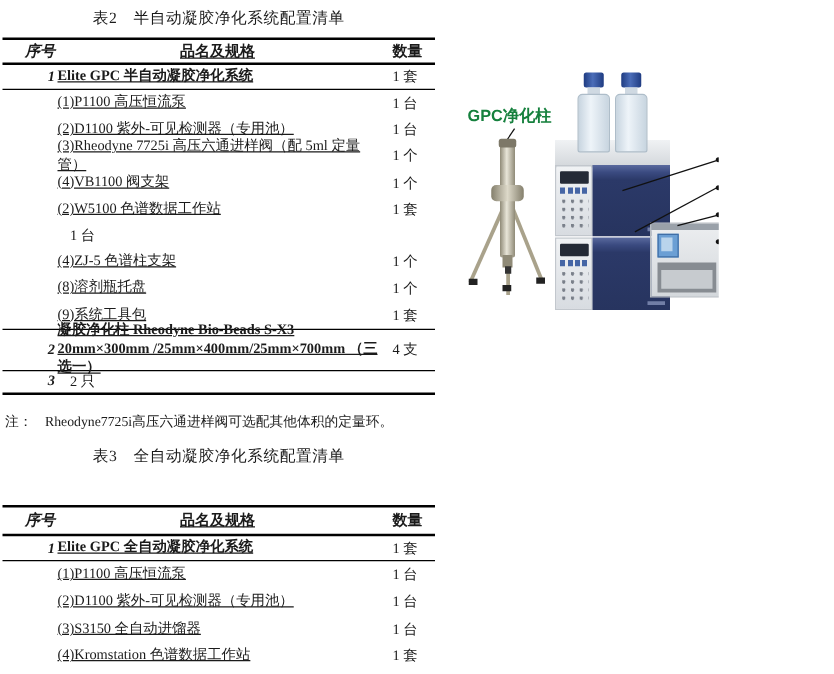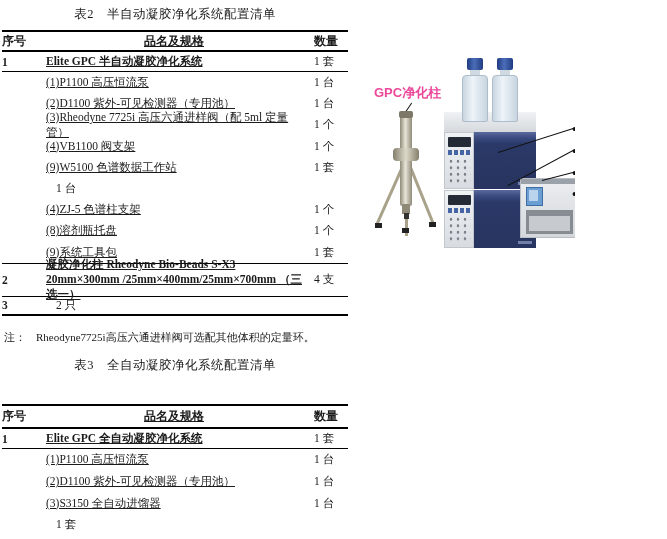--- a/index.html
+++ b/index.html
@@ -5,39 +5,39 @@
   html,body{margin:0;padding:0;background:#fff;}
   #page{position:relative;width:575px;height:539px;background:#ffffff;overflow:hidden;
         font-family:"Liberation Serif","DejaVu Serif",serif;color:#1b1b1b;}
 
   
   .tbl-title{position:absolute;left:2px;width:346px;text-align:center;font-size:12.5px;letter-spacing:.5px;}
   .t2title{top:6px;} .t3title{top:357px;}
   .tbl{position:absolute;left:2px;width:346px;border-top:2px solid #000;font-size:11.5px;}
   .tbl2{top:30px;} .tbl3{top:404px;}
   .trow{display:flex;align-items:center;box-sizing:border-box;}
-  .c-no{width:42px;text-align:left;font-weight:bold;flex:0 0 auto;}
+  .c-no{width:42px;text-align:right;font-weight:bold;flex:0 0 auto;font-style:italic;}
   .c-name{flex:1;padding-left:2px;line-height:15px;text-decoration:underline;}
   .c-name.center{text-align:center;}
   .c-qty{width:46px;flex:0 0 auto;padding-left:12px;box-sizing:border-box;white-space:nowrap;}
   .thead{height:20px;border-bottom:2px solid #000;font-weight:bold;font-size:12px;}
   .tbl3 .thead{height:23px;}
   .r-main{height:20px;border-bottom:1.5px solid #000;}
   .r-sub{height:21.2px;}
   .tbl3 .r-sub{height:21.7px;}
   .r-multi{height:34px;border-top:1.5px solid #000;border-bottom:1.5px solid #000;}
   .r-last{height:19px;border-bottom:2px solid #000;}
   .bold .c-name{font-weight:bold;}
   .note{position:absolute;left:4px;top:330px;font-size:11px;white-space:nowrap;}
   .note .nl{margin-right:10px;}
 
   
   .figure{position:absolute;left:360px;top:50px;width:307px;height:215px;}
   .gpc-label{position:absolute;left:14px;top:34px;font-family:"Liberation Sans","DejaVu Sans",sans-serif;
-             font-weight:bold;font-size:13px;color:#ec4899;white-space:nowrap;}
+             font-weight:bold;font-size:13px;color:#15803d;white-space:nowrap;}
   .pointer{position:absolute;left:44px;top:64px;width:14px;height:1.4px;background:#111;
            transform-origin:left center;transform:rotate(-56deg);}
 
   
   .tube{position:absolute;left:40px;top:64px;width:12px;height:92px;border-radius:2px;
         background:linear-gradient(90deg,#8f8a77,#e8e5d8 45%,#8f8a77);}
   .tube-cap{position:absolute;left:39px;top:61px;width:14px;height:7px;border-radius:2px;background:#7d7868;}
   .collar{position:absolute;left:33px;top:98px;width:26px;height:13px;border-radius:4px;
           background:linear-gradient(90deg,#847f6c,#ddd9c9 50%,#847f6c);}
   .tube-fit{position:absolute;left:42px;top:154px;width:8px;height:10px;background:#8f8a77;}
@@ -130,21 +130,21 @@
       <div class="c-name">(3)Rheodyne 7725i 高压六通进样阀（配 5ml 定量管）</div>
       <div class="c-qty">1 个</div>
     </div>
     <div class="trow r-sub">
       <div class="c-no"></div>
       <div class="c-name">(4)VB1100 阀支架</div>
       <div class="c-qty">1 个</div>
     </div>
     <div class="trow r-sub">
       <div class="c-no"></div>
-      <div class="c-name">(9)W5100 色谱数据工作站</div>
+      <div class="c-name">(2)W5100 色谱数据工作站</div>
       <div class="c-qty">1 套</div>
     </div>
     <div class="trow r-sub">
       <div class="c-no"></div>
       <div class="c-qty">1 台</div>
     </div>
     <div class="trow r-sub">
       <div class="c-no"></div>
       <div class="c-name">(4)ZJ-5 色谱柱支架</div>
       <div class="c-qty">1 个</div>
@@ -200,20 +200,21 @@
       <div class="c-name">(2)D1100 紫外-可见检测器（专用池）</div>
       <div class="c-qty">1 台</div>
     </div>
     <div class="trow r-sub">
       <div class="c-no"></div>
       <div class="c-name">(3)S3150 全自动进馏器</div>
       <div class="c-qty">1 台</div>
     </div>
     <div class="trow r-sub">
       <div class="c-no"></div>
+      <div class="c-name">(4)Kromstation 色谱数据工作站</div>
       <div class="c-qty">1 套</div>
     </div>
   </div>
 
   <div class="figure">
 
     <div class="gpc-label">GPC净化柱</div>
     <div class="pointer"></div>
 
     <div class="leg leg1"></div>

